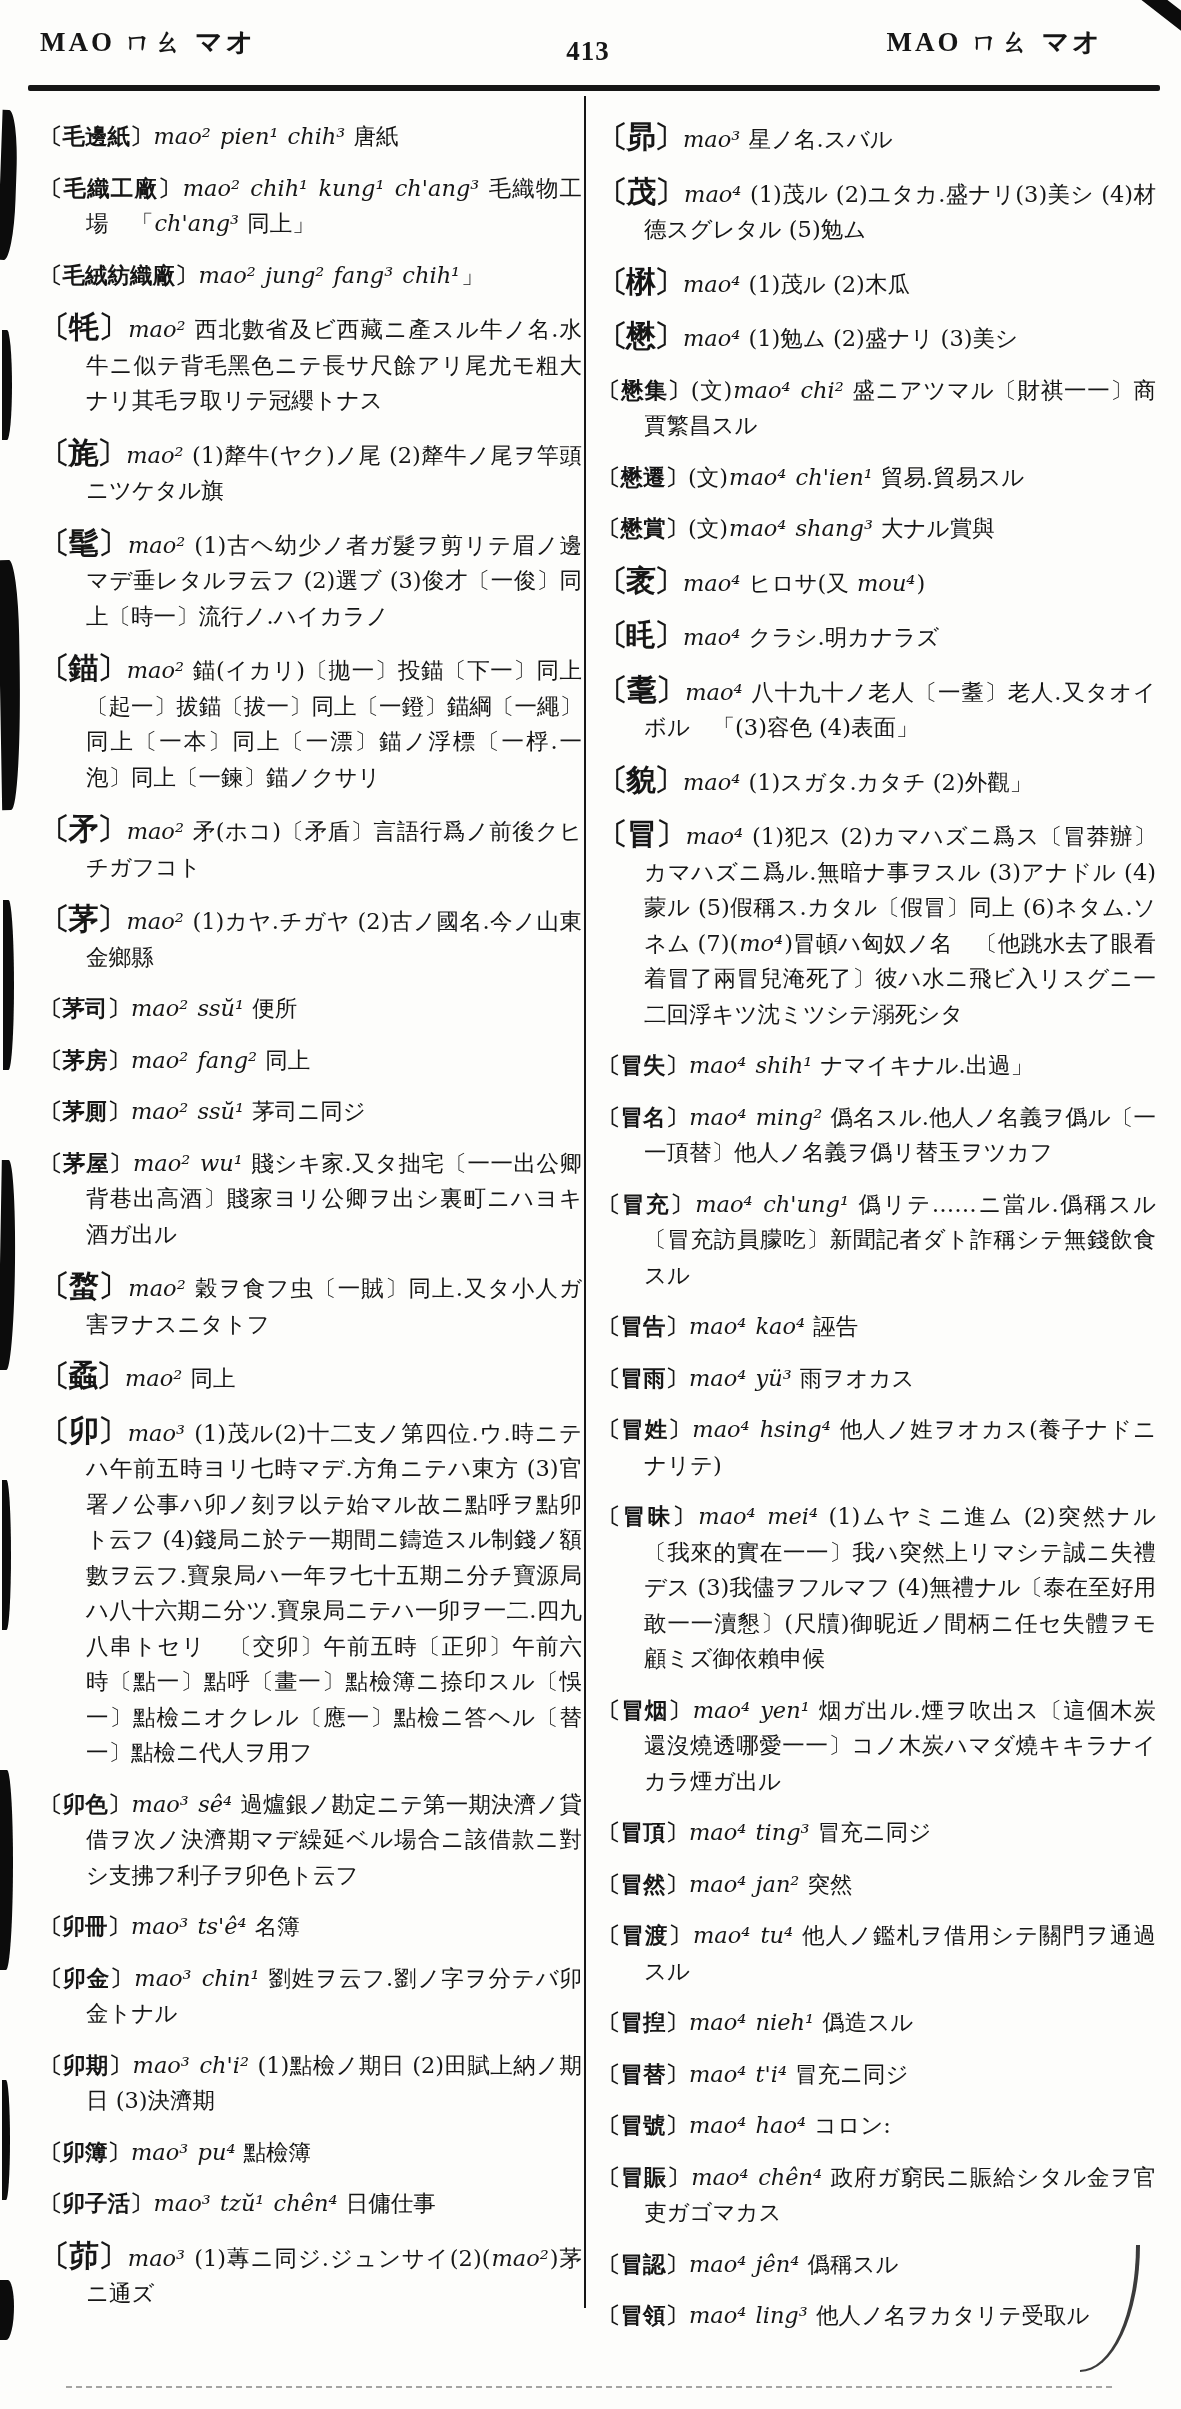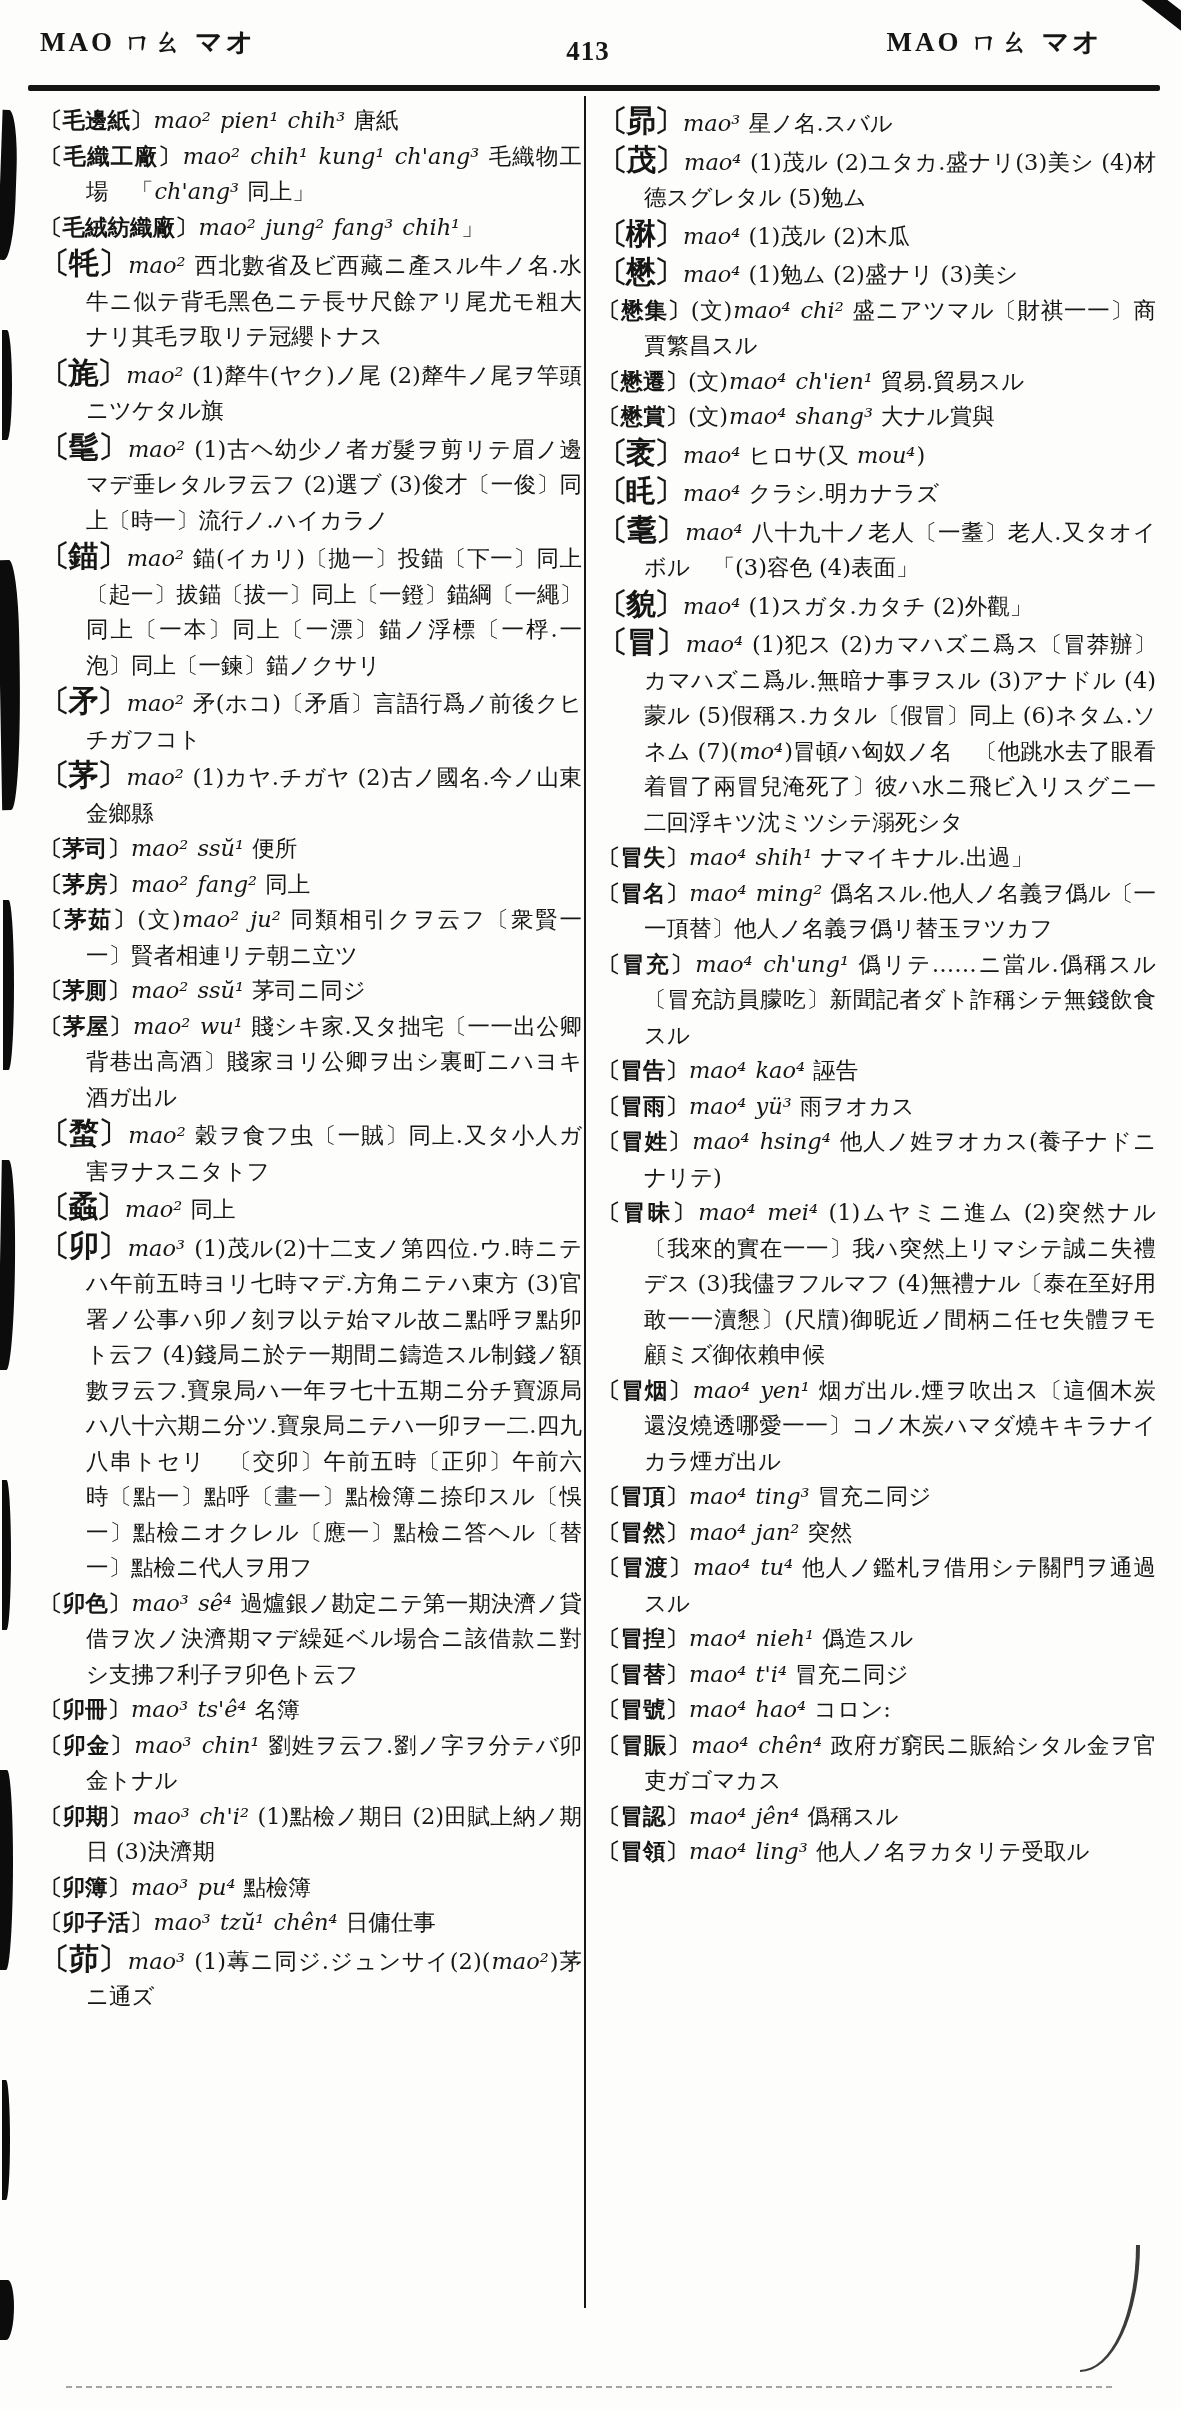--- a/index.html
+++ b/index.html
@@ -36,20 +36,21 @@
   
   .col{position:absolute;top:103px;}
   .col-left{left:40px;width:542px;}
   .col-right{left:598px;width:558px;}
   .entry{
     font-size:22.5px;line-height:35.5px;
     text-align:justify;
     padding-left:46px;text-indent:-46px;
     color:var(--ink);
     word-break:break-all;
+    margin-top:16px;
   }
   .entry .head{font-weight:700;}
   .entry.bh .head{font-size:30px;font-weight:800;letter-spacing:-2px;}
   .entry .body i{
     font-family:"DejaVu Serif","Liberation Serif",serif;
     font-style:italic;padding:0 1px;
   }
   
   .blob{position:absolute;background:#0c0c0c;}
   .blob.r1{left:0;top:110px;width:16px;height:150px;border-radius:0 60% 60% 0/0 40% 40% 0;transform:rotate(2deg);}
@@ -115,21 +116,20 @@
   <div class="entry bh"><span class="head">〔錨〕</span><span class="body"><i>mao²</i> 錨(イカリ)〔拋一〕投錨〔下一〕同上〔起一〕拔錨〔拔一〕同上〔一鐙〕錨綱〔一繩〕同上〔一本〕同上〔一漂〕錨ノ浮標〔一桴.一泡〕同上〔一鍊〕錨ノクサリ</span></div>
 
   <div class="entry bh"><span class="head">〔矛〕</span><span class="body"><i>mao²</i> 矛(ホコ)〔矛盾〕言語行爲ノ前後クヒチガフコト</span></div>
 
   <div class="entry bh"><span class="head">〔茅〕</span><span class="body"><i>mao²</i> (1)カヤ.チガヤ (2)古ノ國名.今ノ山東金鄉縣</span></div>
 
   <div class="entry"><span class="head">〔茅司〕</span><span class="body"><i>mao²</i> <i>ssŭ¹</i> 便所</span></div>
 
   <div class="entry"><span class="head">〔茅房〕</span><span class="body"><i>mao²</i> <i>fang²</i> 同上</span></div>
 
-  <div class="entry"><span class="head">〔茅茹〕</span><span class="body">(文)<i>mao²</i> <i>ju²</i> 同類相引クヲ云フ〔衆賢一一〕賢者相連リテ朝ニ立ツ</span></div>
 
   <div class="entry"><span class="head">〔茅厠〕</span><span class="body"><i>mao²</i> <i>ssŭ¹</i> 茅司ニ同ジ</span></div>
 
   <div class="entry"><span class="head">〔茅屋〕</span><span class="body"><i>mao²</i> <i>wu¹</i> 賤シキ家.又タ拙宅〔一一出公卿背巷出高酒〕賤家ヨリ公卿ヲ出シ裏町ニハヨキ酒ガ出ル</span></div>
 
 
   <div class="entry bh"><span class="head">〔蝥〕</span><span class="body"><i>mao²</i> 穀ヲ食フ虫〔一賊〕同上.又タ小人ガ害ヲナスニタトフ</span></div>
 
   <div class="entry bh"><span class="head">〔蟊〕</span><span class="body"><i>mao²</i> 同上</span></div>
 

